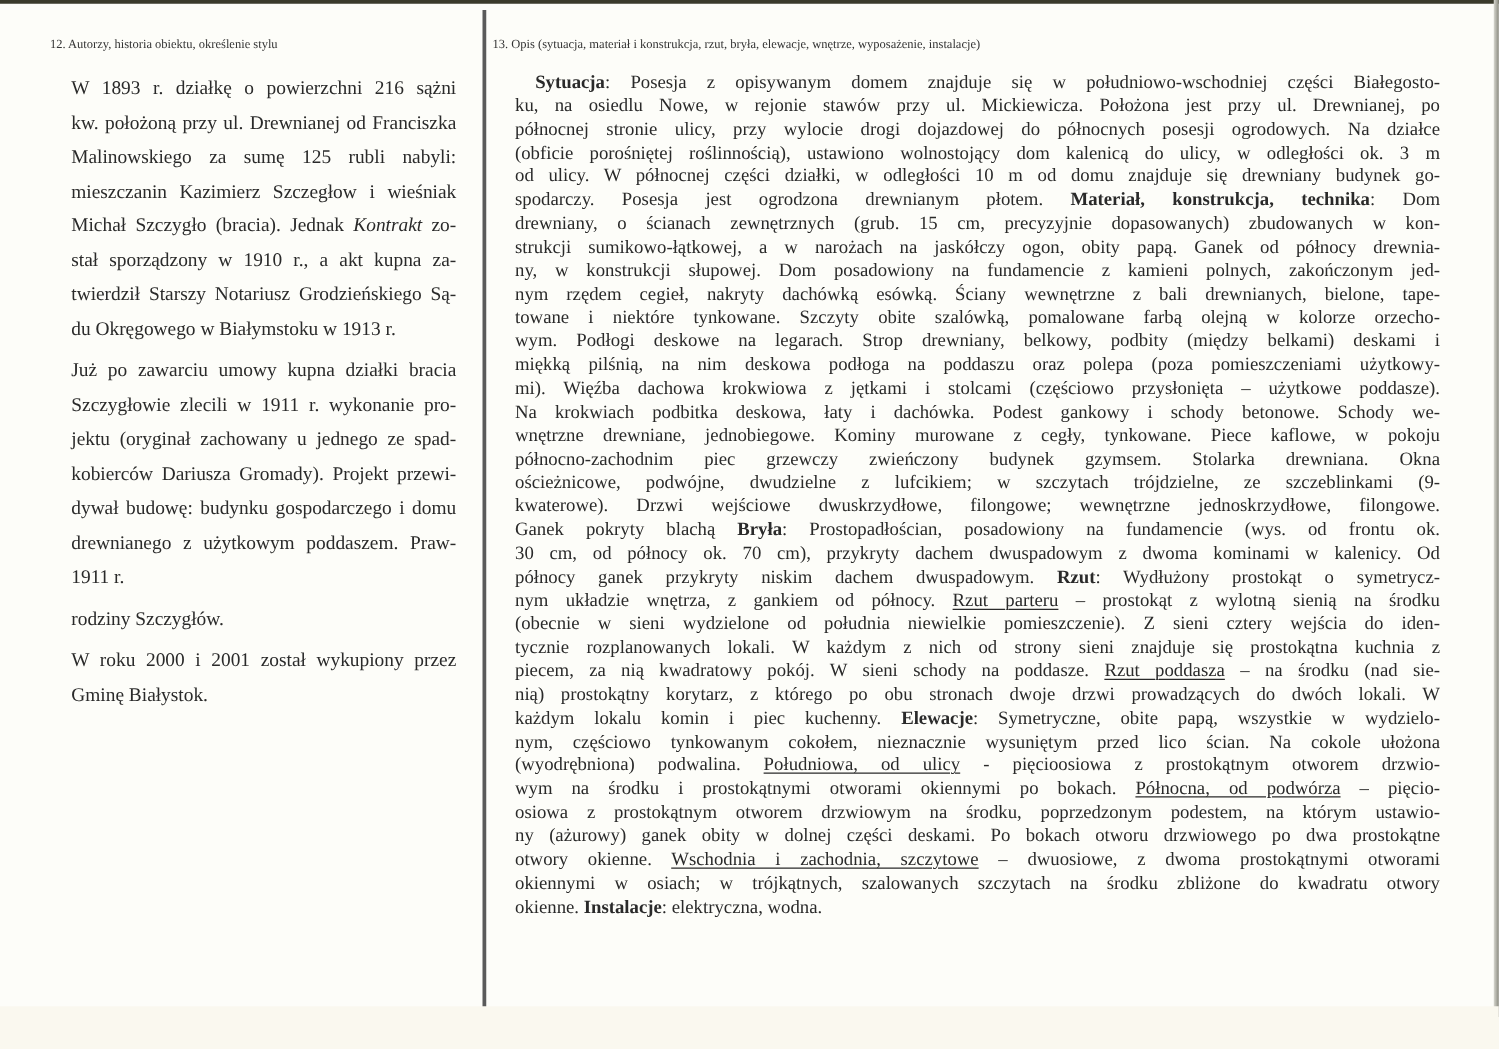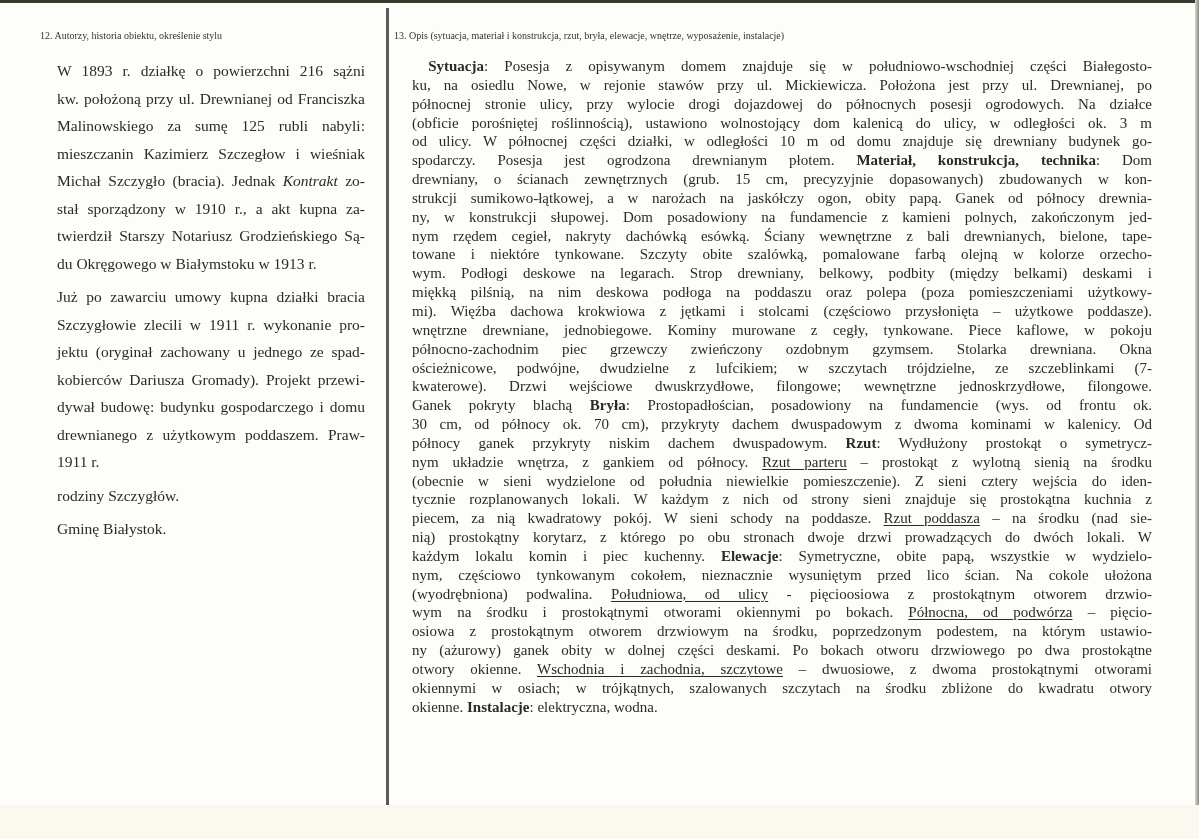--- a/index.html
+++ b/index.html
@@ -83,20 +83,21 @@
     <span class="line">dywał budowę: budynku gospodarczego i domu</span>
     <span class="line">drewnianego z użytkowym poddaszem. Praw-</span>
     <span class="line last">1911 r.</span>
   </p>
 
   <p class="left-para">
     <span class="line last">rodziny Szczygłów.</span>
   </p>
 
   <p class="left-para">
+    <span class="line">W roku 2000 i 2001 został wykupiony przez</span>
     <span class="line last">Gminę Białystok.</span>
   </p>
 </div>
 
 <div class="divider"></div>
 
 <div class="col-right">
   <div class="section-heading">13.    Opis (sytuacja, materiał i konstrukcja, rzut, bryła, elewacje, wnętrze, wyposażenie, instalacje)</div>
 
   <div class="right-body">
@@ -107,23 +108,24 @@
     <span class="line">od ulicy. W północnej części działki, w odległości 10 m od domu znajduje się drewniany budynek go-</span>
     <span class="line"><span>spodarczy. Posesja jest ogrodzona drewnianym płotem.     </span><span class="hd">Materiał, konstrukcja, technika</span><span>:  Dom</span></span>
     <span class="line">drewniany, o ścianach zewnętrznych (grub. 15 cm, precyzyjnie dopasowanych) zbudowanych w kon-</span>
     <span class="line">strukcji sumikowo-łątkowej, a w narożach na jaskółczy ogon, obity papą. Ganek od północy drewnia-</span>
     <span class="line">ny, w konstrukcji słupowej. Dom posadowiony na fundamencie z kamieni polnych, zakończonym jed-</span>
     <span class="line">nym rzędem cegieł, nakryty dachówką esówką. Ściany wewnętrzne z bali drewnianych, bielone, tape-</span>
     <span class="line">towane i niektóre tynkowane. Szczyty obite szalówką, pomalowane farbą olejną w kolorze orzecho-</span>
     <span class="line">wym. Podłogi deskowe na legarach. Strop drewniany, belkowy, podbity (między belkami) deskami i</span>
     <span class="line">miękką pilśnią, na nim deskowa podłoga na poddaszu oraz polepa (poza pomieszczeniami użytkowy-</span>
     <span class="line">mi). Więźba dachowa krokwiowa z jętkami i stolcami (częściowo przysłonięta – użytkowe poddasze).</span>
+    <span class="line">Na krokwiach podbitka deskowa, łaty i dachówka. Podest gankowy i schody betonowe. Schody we-</span>
     <span class="line">wnętrzne drewniane, jednobiegowe. Kominy murowane z cegły, tynkowane. Piece kaflowe, w pokoju</span>
-    <span class="line">północno-zachodnim piec grzewczy zwieńczony ozdobnym gzymsem. Stolarka drewniana. Okna</span>
-    <span class="line">ościeżnicowe, podwójne, dwudzielne z lufcikiem; w szczytach trójdzielne, ze szczeblinkami (7-</span>
+    <span class="line">północno-zachodnim piec grzewczy zwieńczony budynek gzymsem. Stolarka drewniana. Okna</span>
+    <span class="line">ościeżnicowe, podwójne, dwudzielne z lufcikiem; w szczytach trójdzielne, ze szczeblinkami (9-</span>
     <span class="line">kwaterowe). Drzwi wejściowe dwuskrzydłowe, filongowe; wewnętrzne jednoskrzydłowe, filongowe.</span>
     <span class="line"><span>Ganek pokryty blachą    </span><span class="hd">Bryła</span><span>:   Prostopadłościan, posadowiony na fundamencie (wys. od frontu ok.</span></span>
     <span class="line">30 cm, od północy ok. 70 cm), przykryty dachem dwuspadowym z dwoma kominami w kalenicy. Od</span>
     <span class="line"><span>północy ganek przykryty niskim dachem dwuspadowym.     </span><span class="hd">Rzut</span><span>:   Wydłużony prostokąt o symetrycz-</span></span>
     <span class="line"><span>nym układzie wnętrza, z gankiem od północy.  </span><span class="ul">Rzut parteru</span><span> – prostokąt z wylotną sienią na środku</span></span>
     <span class="line">(obecnie w sieni wydzielone od południa niewielkie pomieszczenie). Z sieni cztery wejścia do iden-</span>
     <span class="line">tycznie rozplanowanych lokali. W każdym z nich od strony sieni znajduje się prostokątna kuchnia z</span>
     <span class="line"><span>piecem, za nią kwadratowy pokój. W sieni schody na poddasze.  </span><span class="ul">Rzut poddasza</span><span> – na środku (nad sie-</span></span>
     <span class="line">nią) prostokątny korytarz, z którego po obu stronach dwoje drzwi prowadzących do dwóch lokali. W</span>
     <span class="line"><span>każdym lokalu komin i piec kuchenny.    </span><span class="hd">Elewacje</span><span>:  Symetryczne, obite papą, wszystkie w wydzielo-</span></span>

